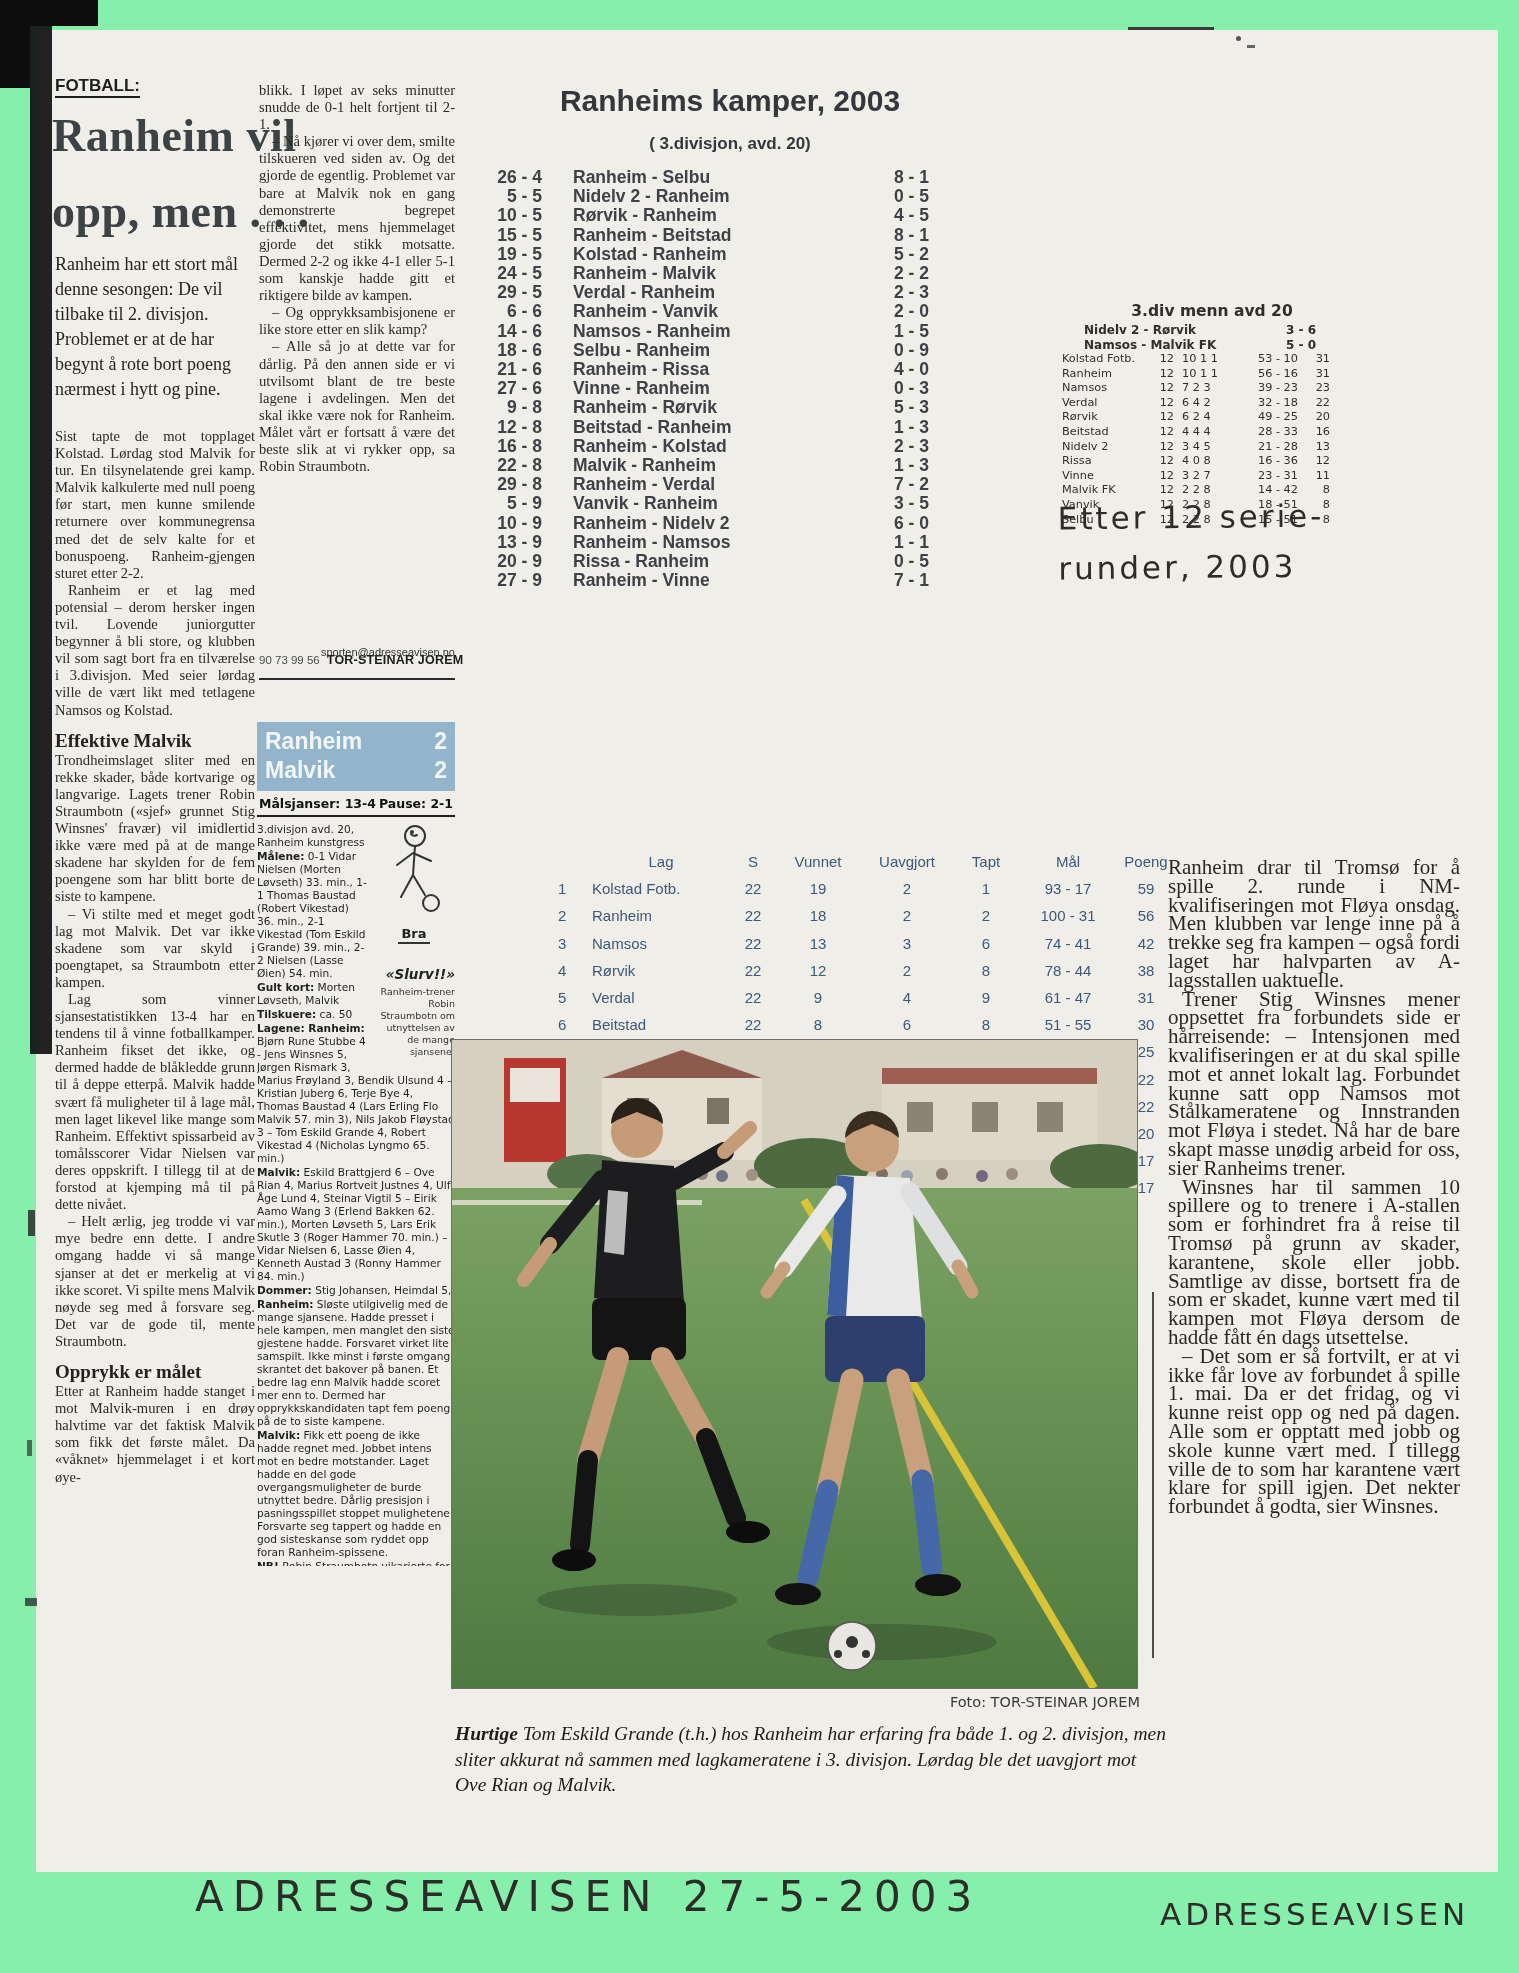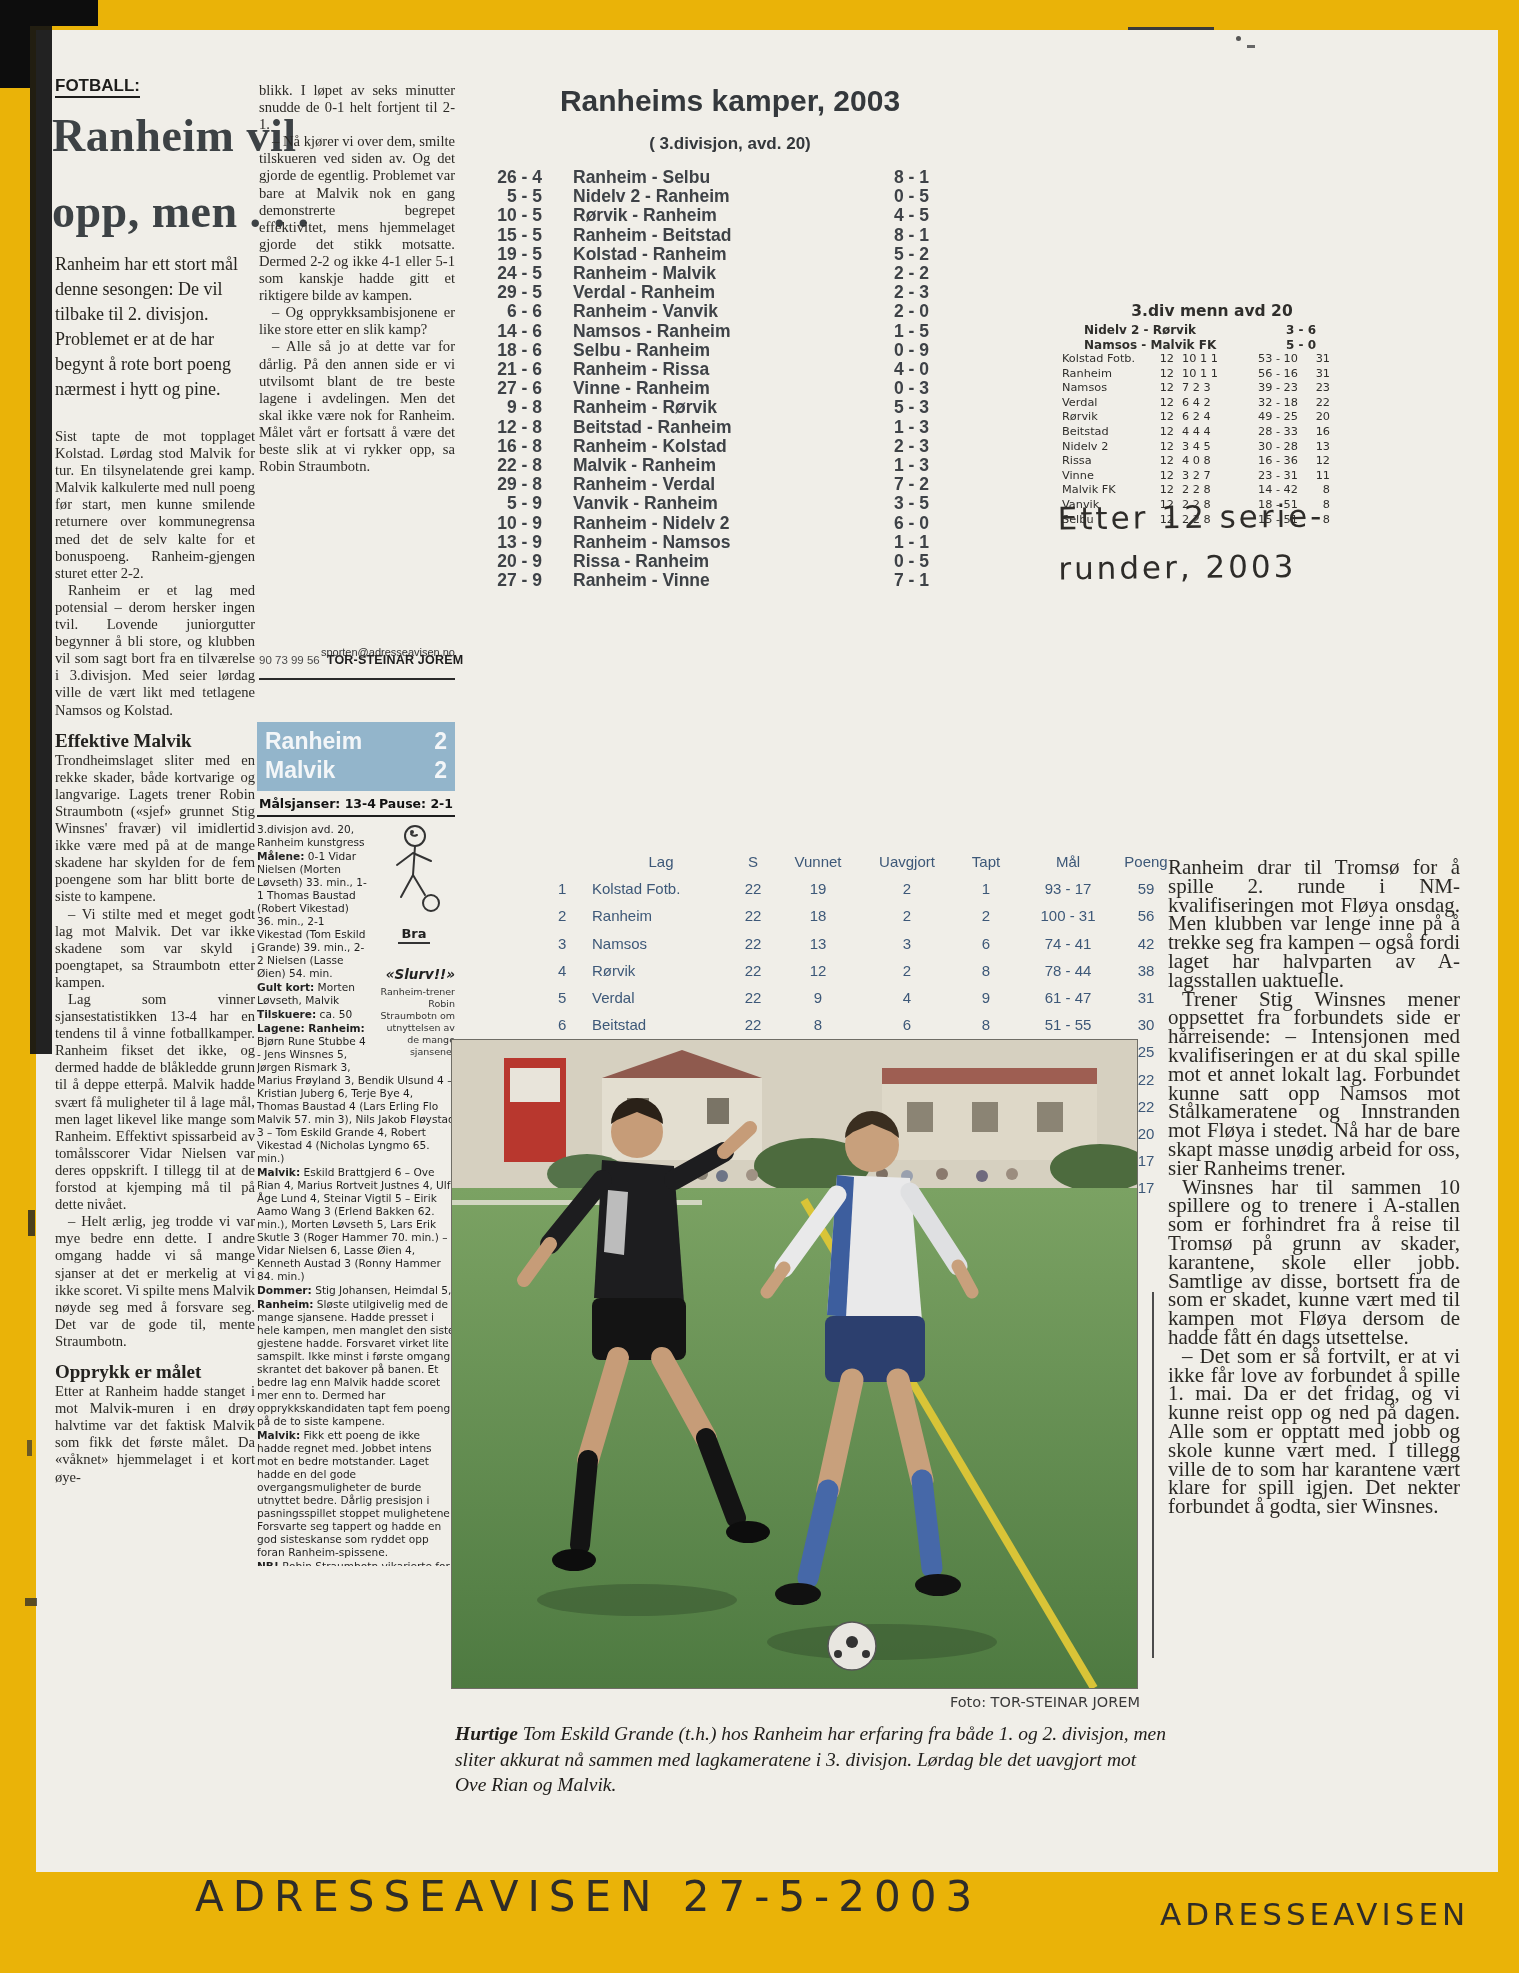--- a/index.html
+++ b/index.html
@@ -1,16 +1,16 @@
 <!DOCTYPE html>
 <html><head>
 <meta charset="utf-8">
 <style>
   html,body{margin:0;padding:0;background:#ffffff;}
-  .scan{position:relative;width:1519px;height:1973px;background:#eab308;overflow:hidden;
+  .scan{position:relative;width:1519px;height:1973px;background:#86efac;overflow:hidden;
         font-family:"Liberation Serif",serif;color:#2a2824;}
   .paper{position:absolute;left:36px;top:30px;width:1462px;height:1842px;background:#f0eee8;}
   .abs{position:absolute;}
 
   
   .strip-left{left:30px;top:6px;width:22px;height:1048px;background:#121212;opacity:.93;}
   .corner-tl{left:0;top:0;width:98px;height:26px;background:#0d0d0d;}
   .corner-tl2{left:0;top:0;width:30px;height:88px;background:#0d0d0d;}
   .line-tr{left:1128px;top:27px;width:86px;height:3px;background:#3a3a3a;}
   .dot-tr1{left:1236px;top:36px;width:5px;height:5px;background:#555;border-radius:50%;}
@@ -417,21 +417,21 @@
           <span class="pl">12</span>
           <span class="rec">4 4 4</span>
           <span class="gl">28 - 33</span>
           <span class="pt">16</span>
         </div>
 
         <div class="mt-row">
           <span class="t">Nidelv 2</span>
           <span class="pl">12</span>
           <span class="rec">3 4 5</span>
-          <span class="gl">30 - 28</span>
+          <span class="gl">21 - 28</span>
           <span class="pt">13</span>
         </div>
 
         <div class="mt-row">
           <span class="t">Rissa</span>
           <span class="pl">12</span>
           <span class="rec">4 0 8</span>
           <span class="gl">16 - 36</span>
           <span class="pt">12</span>
         </div>

